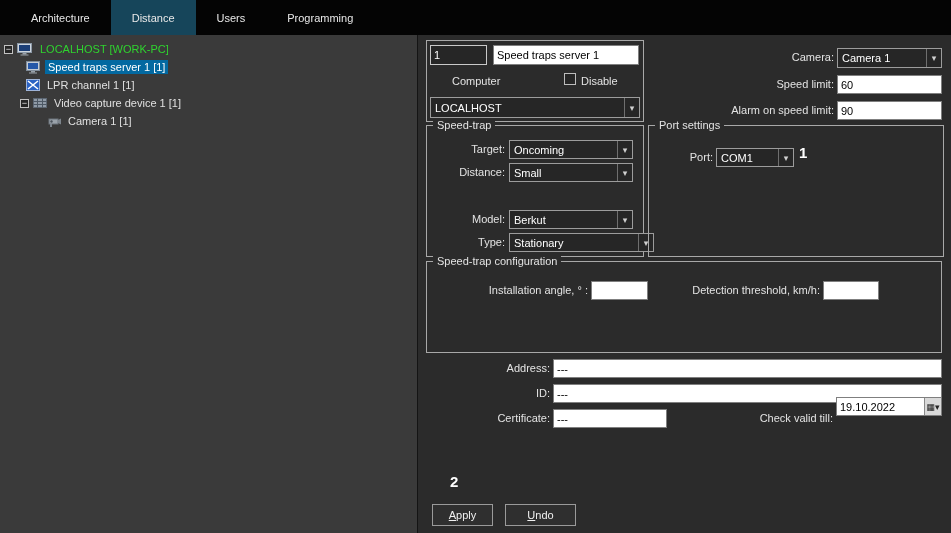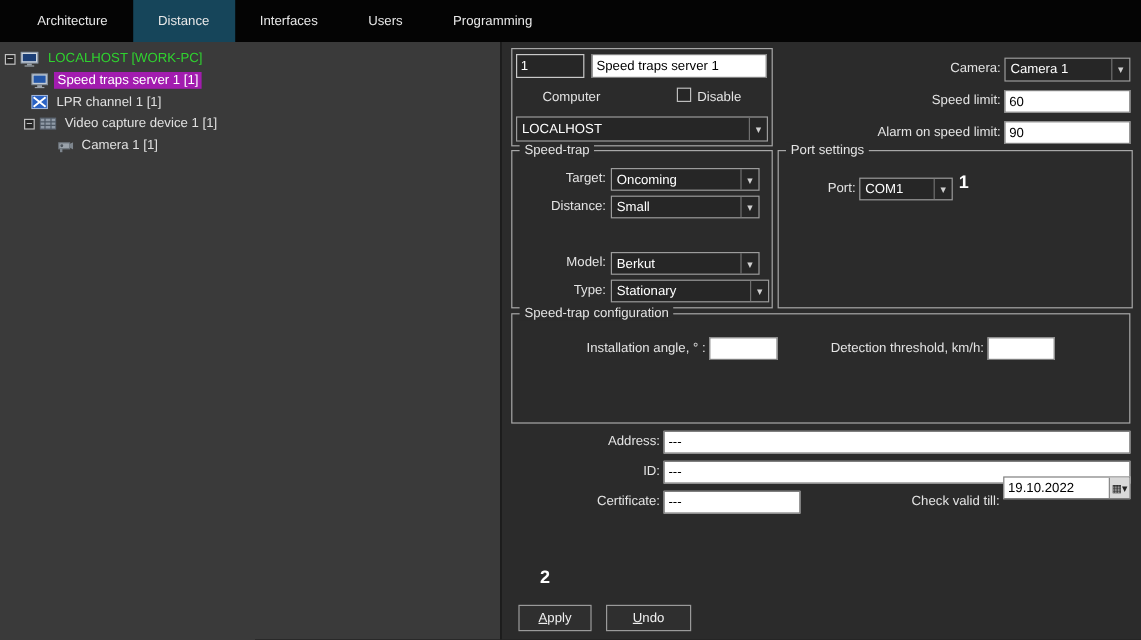--- a/index.html
+++ b/index.html
@@ -30,21 +30,21 @@
   }
   .tree-row { height:18px; display:flex; align-items:center; white-space:nowrap; }
   .expander {
     width:9px; height:9px; border:1px solid #c2c2c2; background:#262626;
     color:#e8e8e8; font-size:9px; line-height:7px; text-align:center;
     display:inline-block; margin-right:4px; flex:none;
   }
   .ticon { flex:none; margin-right:4px; }
   .tree-label { color:#e0e0e0; padding:1px 3px; }
   .tree-label.root { color:#2fd32f; }
-  .tree-label.selected { background:#a21caf; color:#ffffff; }
+  .tree-label.selected { background:#0369a1; color:#ffffff; }
 
   
   .form-panel {
     position:absolute; left:417px; top:35px; width:534px; height:498px;
     background:#2b2b2b; border-left:1px solid #141414;
   }
   .abs { position:absolute; }
   .lbl { position:absolute; text-align:right; color:#e3e3e3; white-space:nowrap; }
 
   .box { position:absolute; border:1px solid #a8a8a8; }
@@ -95,21 +95,20 @@
   .btn::first-letter { text-decoration:underline; }
 
   .annot { position:absolute; color:#ffffff; font-weight:bold; font-size:15px; }
 </style>
 </head>
 <body>
 
 <div class="tabbar">
   <div class="tab">Architecture</div>
   <div class="tab active">Distance</div>
-  <div class="tab">Interfaces</div>
   <div class="tab">Users</div>
   <div class="tab">Programming</div>
 </div>
 
 <div class="tree-panel">
 
   <div class="tree-row" style="padding-left:4px">
     <span class="expander">−</span>
     <svg class="ticon" width="16" height="13" viewBox="0 0 16 13">
       <rect x="0.5" y="0.5" width="14" height="9" fill="#cdd5de" stroke="#8a97a5"></rect>
@@ -199,21 +198,21 @@
       <span class="dd-arrow">▾</span>
     </div>
 
     <span class="lbl" style="left:0px; top:87px; width:78px;">Model:</span>
     <div class="dd" style="left:82px; top:84px; width:124px; height:19px;">
       <span class="dd-text">Berkut</span>
       <span class="dd-arrow">▾</span>
     </div>
 
     <span class="lbl" style="left:0px; top:110px; width:78px;">Type:</span>
-    <div class="dd" style="left:82px; top:107px; width:132px; height:19px;">
+    <div class="dd" style="left:82px; top:107px; width:145px; height:19px;">
       <span class="dd-text">Stationary</span>
       <span class="dd-arrow">▾</span>
     </div>
   </div>
 
   <div class="group" style="left:230px; top:90px; width:296px; height:132px;">
     <span class="legend">Port settings</span>
 
     <span class="lbl" style="left:0px; top:25px; width:64px;">Port:</span>
     <div class="dd" style="left:67px; top:22px; width:78px; height:19px;">

